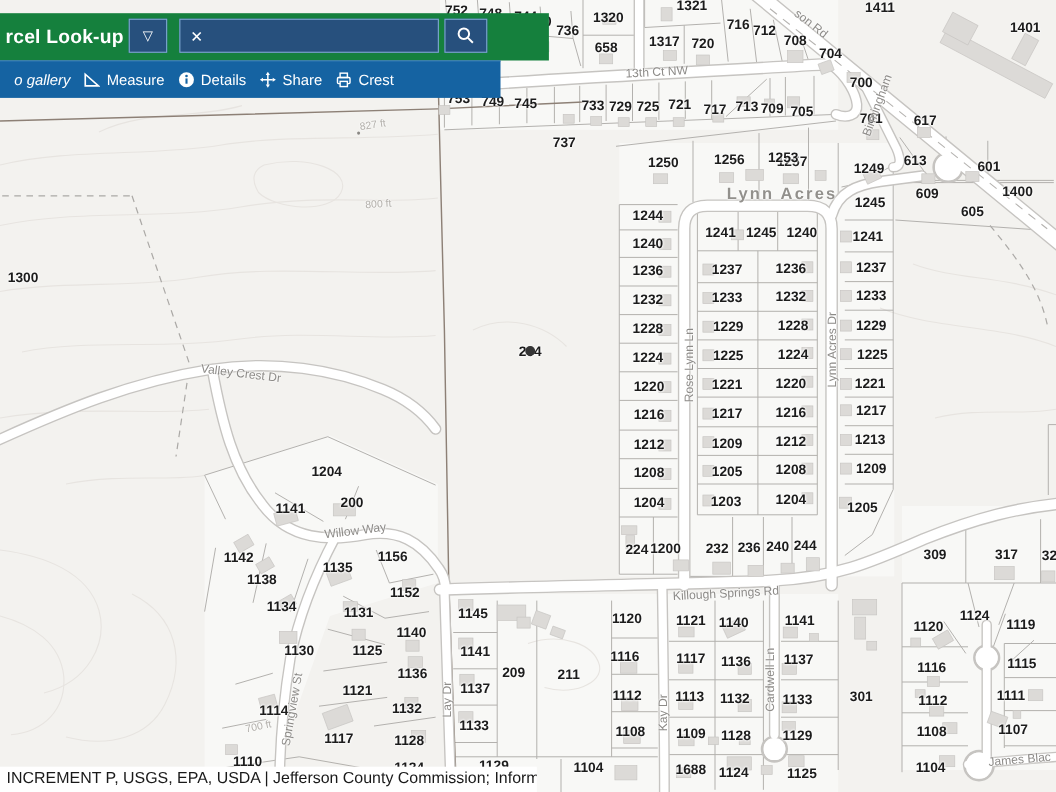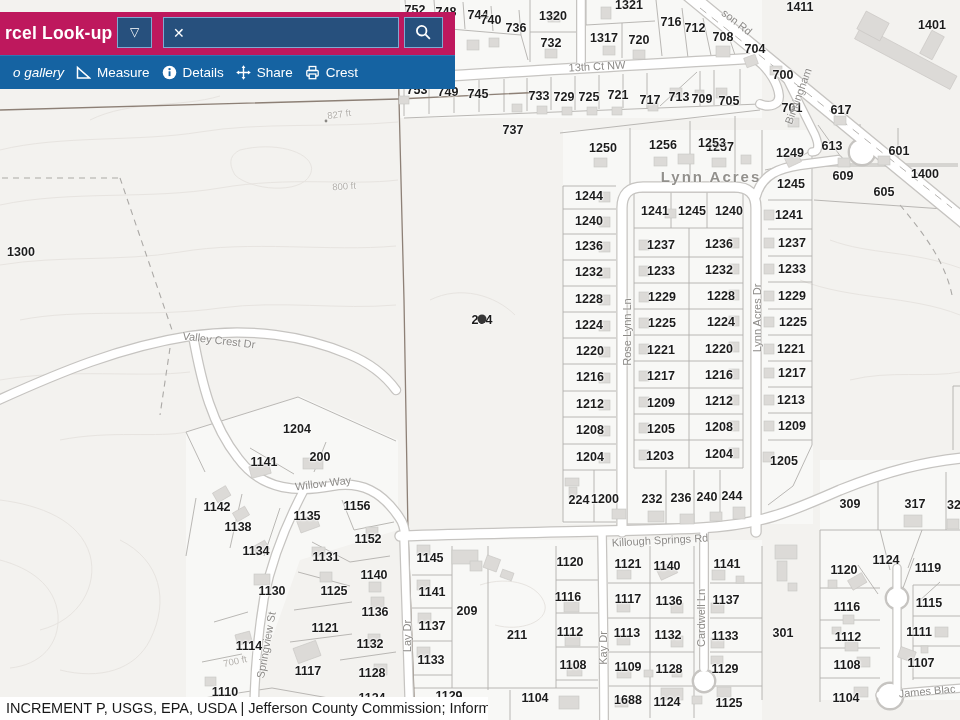--- a/index.html
+++ b/index.html
@@ -9,21 +9,21 @@
   #labels,#slabels{position:absolute;left:0;top:0;width:960px;height:720px;z-index:1;pointer-events:none;}
   .plabel{position:absolute;transform:translate(-50%,-50%);font-weight:bold;font-size:12.5px;
           color:#1c1c1c;white-space:nowrap;
           text-shadow:0 0 2px #fff,0 0 2px #fff,0 0 3px #fff;}
   .slabel{position:absolute;transform:translate(-50%,-50%);font-size:11px;color:#8d8b88;
           white-space:nowrap;text-shadow:0 0 2px #fff,0 0 2px #fff;}
   .slabel.area{font-size:15px;font-weight:bold;color:#92908c;letter-spacing:2px;}
   .slabel.contour{font-size:9.5px;color:#b2afaa;}
   .seldot{position:absolute;left:482px;top:319px;width:9px;height:9px;background:#353535;
           border-radius:50%;transform:translate(-50%,-50%);z-index:2;}
-  .topbar{position:absolute;left:0;top:12px;width:455px;height:43px;background:#be185d;z-index:5;}
+  .topbar{position:absolute;left:0;top:12px;width:455px;height:43px;background:#15803d;z-index:5;padding-left:44px;}
   .apptitle{position:absolute;left:5px;top:0;height:43px;line-height:43px;color:#fff;
             font-size:17.5px;font-weight:bold;letter-spacing:.2px;}
   .hbox{position:absolute;top:5px;height:31px;background:#27507d;border:1px solid #7fa9d1;
         box-sizing:border-box;}
   .dd{left:117px;width:35px;text-align:center;cursor:pointer;}
   .dd span{line-height:28px;font-size:12px;color:#fff;}
   .searchbox{left:163px;width:236px;display:flex;align-items:center;}
   .searchbox input{flex:1;min-width:0;background:transparent;border:none;outline:none;color:#fff;
                    font-size:14px;padding-left:12px;font-family:inherit;}
   .clear{color:#fff;font-size:14px;padding:0 9px;cursor:pointer;}
@@ -315,21 +315,21 @@
   </svg>
 
   <div id="labels">
 
   <span class="plabel" style="left: 415px; top: 10px;">752</span>
         <span class="plabel" style="left: 446px; top: 12px;">748</span>
         <span class="plabel" style="left: 478px; top: 15px;">744</span>
         <span class="plabel" style="left: 491px; top: 20px;">740</span>
         <span class="plabel" style="left: 516px; top: 28px;">736</span>
         <span class="plabel" style="left: 553px; top: 16px;">1320</span>
-        <span class="plabel" style="left: 551px; top: 43px;">732</span>
+        <span class="plabel" style="left: 551px; top: 43px;">658</span>
         <span class="plabel" style="left: 629px; top: 5px;">1321</span>
         <span class="plabel" style="left: 604px; top: 38px;">1317</span>
         <span class="plabel" style="left: 639px; top: 40px;">720</span>
         <span class="plabel" style="left: 671px; top: 22px;">716</span>
         <span class="plabel" style="left: 695px; top: 28px;">712</span>
         <span class="plabel" style="left: 723px; top: 37px;">708</span>
         <span class="plabel" style="left: 755px; top: 49px;">704</span>
         <span class="plabel" style="left: 783px; top: 75px;">700</span>
         <span class="plabel" style="left: 800px; top: 7px;">1411</span>
         <span class="plabel" style="left: 932px; top: 25px;">1401</span>
@@ -428,21 +428,21 @@
         <span class="plabel" style="left: 308px; top: 671px;">1117</span>
         <span class="plabel" style="left: 372px; top: 673px;">1128</span>
         <span class="plabel" style="left: 372px; top: 698px;">1124</span>
         <span class="plabel" style="left: 225px; top: 692px;">1110</span>
         <span class="plabel" style="left: 449px; top: 696px;">1129</span>
         <span class="plabel" style="left: 430px; top: 558px;">1145</span>
         <span class="plabel" style="left: 432px; top: 592px;">1141</span>
         <span class="plabel" style="left: 432px; top: 626px;">1137</span>
         <span class="plabel" style="left: 431px; top: 660px;">1133</span>
         <span class="plabel" style="left: 467px; top: 611px;">209</span>
-        <span class="plabel" style="left: 517px; top: 635px;">211</span>
+        <span class="plabel" style="left: 517px; top: 613px;">211</span>
         <span class="plabel" style="left: 570px; top: 562px;">1120</span>
         <span class="plabel" style="left: 568px; top: 597px;">1116</span>
         <span class="plabel" style="left: 570px; top: 632px;">1112</span>
         <span class="plabel" style="left: 573px; top: 665px;">1108</span>
         <span class="plabel" style="left: 535px; top: 698px;">1104</span>
         <span class="plabel" style="left: 628px; top: 564px;">1121</span>
         <span class="plabel" style="left: 667px; top: 566px;">1140</span>
         <span class="plabel" style="left: 628px; top: 599px;">1117</span>
         <span class="plabel" style="left: 669px; top: 601px;">1136</span>
         <span class="plabel" style="left: 627px; top: 633px;">1113</span>

